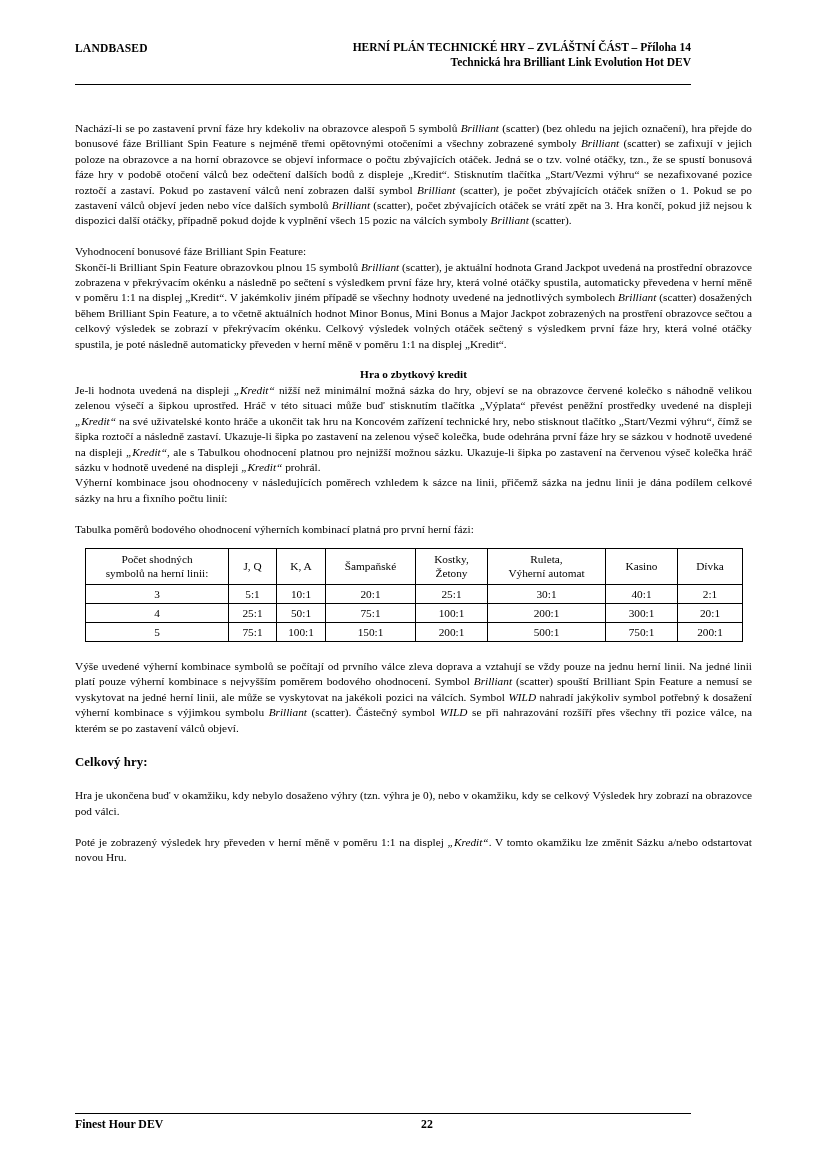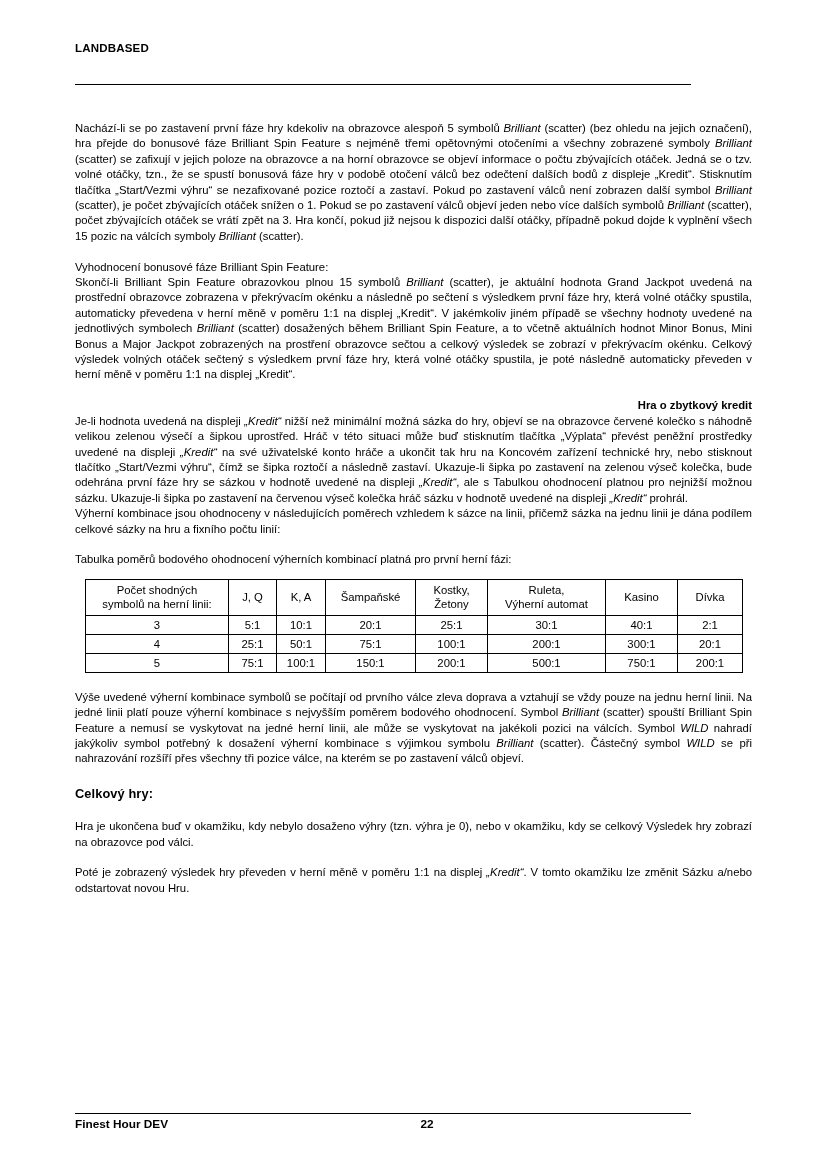--- a/index.html
+++ b/index.html
@@ -1,21 +1,21 @@
 <!DOCTYPE html>
 <html lang="cs"><head>
 <meta charset="utf-8">
 <style>
   html,body{margin:0;padding:0;background:#ffffff;}
   .page{
     position:relative;
     width:766px;height:1169px;
     background:#ffffff;
     overflow:hidden;
-    font-family:Liberation Sans, sans-serif;
+    font-family:Liberation Serif, serif;
     color:#000;
     -webkit-font-smoothing:antialiased;
   }
   
   .hdr{
     position:absolute;top:40px;left:75px;right:75px;
     display:flex;justify-content:space-between;align-items:flex-start;
     font-weight:bold;font-size:11.5px;line-height:14.5px;
   }
   .hdr-left{padding-top:1px;letter-spacing:.2px;}
@@ -24,21 +24,21 @@
   .hdr-rule{position:absolute;top:84px;left:75px;right:75px;}
   
   .doc-body{
     position:absolute;top:121px;left:75px;width:677px;
     font-size:11.3px;line-height:15.4px;text-align:justify;
   }
   .para{margin:0;}
   .gap{margin-top:15.4px;}
   .gap-lg{margin-top:18px;}
   .gap-table{margin-top:17px;}
-  .subheading{font-size:11.3px;font-weight:bold;margin:15.4px 0 0 0;text-align:right;}
+  .subheading{font-size:11.3px;font-weight:bold;margin:15.4px 0 0 0;text-align:center;}
   .section-heading{font-size:12.8px;font-weight:bold;margin:19px 0 0 0;text-align:left;letter-spacing:.1px;}
   
   table.payout{
     border-collapse:collapse;table-layout:fixed;
     width:657px;margin:11px 0 0 10px;
     font-size:11.3px;
   }
   table.payout th,table.payout td{
     border:1.3px solid #000;
     text-align:center;vertical-align:middle;
@@ -54,20 +54,24 @@
   .ftr-page{position:absolute;left:50%;transform:translateX(-50%);margin-left:44px;}
   i{font-style:italic;}
 </style>
 </head>
 <body>
 
 <div class="page">
 
   <div class="hdr">
     <div class="hdr-left">LANDBASED</div>
+    <div class="hdr-right">
+      <div>HERNÍ PLÁN TECHNICKÉ HRY – ZVLÁŠTNÍ ČÁST – Příloha 14</div>
+      <div>Technická hra Brilliant Link Evolution Hot DEV</div>
+    </div>
   </div>
   <div class="rule hdr-rule"></div>
 
   <div class="doc-body">
     <p class="para"><span>Nachází-li se po zastavení první fáze hry kdekoliv na obrazovce alespoň 5 symbolů </span><i>Brilliant</i><span> (scatter) (bez ohledu na jejich označení), hra přejde do bonusové fáze Brilliant Spin Feature s nejméně třemi opětovnými otočeními a všechny zobrazené symboly </span><i>Brilliant</i><span> (scatter) se zafixují v jejich poloze na obrazovce a na horní obrazovce se objeví informace o počtu zbývajících otáček. Jedná se o tzv. volné otáčky, tzn., že se spustí bonusová fáze hry v podobě otočení válců bez odečtení dalších bodů z displeje „Kredit“. Stisknutím tlačítka „Start/Vezmi výhru“ se nezafixované pozice roztočí a zastaví. Pokud po zastavení válců není zobrazen další symbol </span><i>Brilliant</i><span> (scatter), je počet zbývajících otáček snížen o 1. Pokud se po zastavení válců objeví jeden nebo více dalších symbolů </span><i>Brilliant</i><span> (scatter), počet zbývajících otáček se vrátí zpět na 3. Hra končí, pokud již nejsou k dispozici další otáčky, případně pokud dojde k vyplnění všech 15 pozic na válcích symboly </span><i>Brilliant</i><span> (scatter).</span></p>
     <p class="para gap"><span>Vyhodnocení bonusové fáze Brilliant Spin Feature:</span></p>
     <p class="para"><span>Skončí-li Brilliant Spin Feature obrazovkou plnou 15 symbolů </span><i>Brilliant</i><span> (scatter), je aktuální hodnota Grand Jackpot uvedená na prostřední obrazovce zobrazena v překrývacím okénku a následně po sečtení s výsledkem první fáze hry, která volné otáčky spustila, automaticky převedena v herní měně v poměru 1:1 na displej „Kredit“. V jakémkoliv jiném případě se všechny hodnoty uvedené na jednotlivých symbolech </span><i>Brilliant</i><span> (scatter) dosažených během Brilliant Spin Feature, a to včetně aktuálních hodnot Minor Bonus, Mini Bonus a Major Jackpot zobrazených na prostření obrazovce sečtou a celkový výsledek se zobrazí v překrývacím okénku. Celkový výsledek volných otáček sečtený s výsledkem první fáze hry, která volné otáčky spustila, je poté následně automaticky převeden v herní měně v poměru 1:1 na displej „Kredit“.</span></p>
     <h3 class="subheading">Hra o zbytkový kredit</h3>
     <p class="para"><span>Je-li hodnota uvedená na displeji </span><i>„Kredit“</i><span> nižší než minimální možná sázka do hry, objeví se na obrazovce červené kolečko s náhodně velikou zelenou výsečí a šipkou uprostřed. Hráč v této situaci může buď stisknutím tlačítka „Výplata“ převést peněžní prostředky uvedené na displeji </span><i>„Kredit“</i><span> na své uživatelské konto hráče a ukončit tak hru na Koncovém zařízení technické hry, nebo stisknout tlačítko „Start/Vezmi výhru“, čímž se šipka roztočí a následně zastaví. Ukazuje-li šipka po zastavení na zelenou výseč kolečka, bude odehrána první fáze hry se sázkou v hodnotě uvedené na displeji </span><i>„Kredit“</i><span>, ale s Tabulkou ohodnocení platnou pro nejnižší možnou sázku. Ukazuje-li šipka po zastavení na červenou výseč kolečka hráč sázku v hodnotě uvedené na displeji </span><i>„Kredit“</i><span> prohrál.</span></p>
     <p class="para"><span>Výherní kombinace jsou ohodnoceny v následujících poměrech vzhledem k sázce na linii, přičemž sázka na jednu linii je dána podílem celkové sázky na hru a fixního počtu linií:</span></p>

